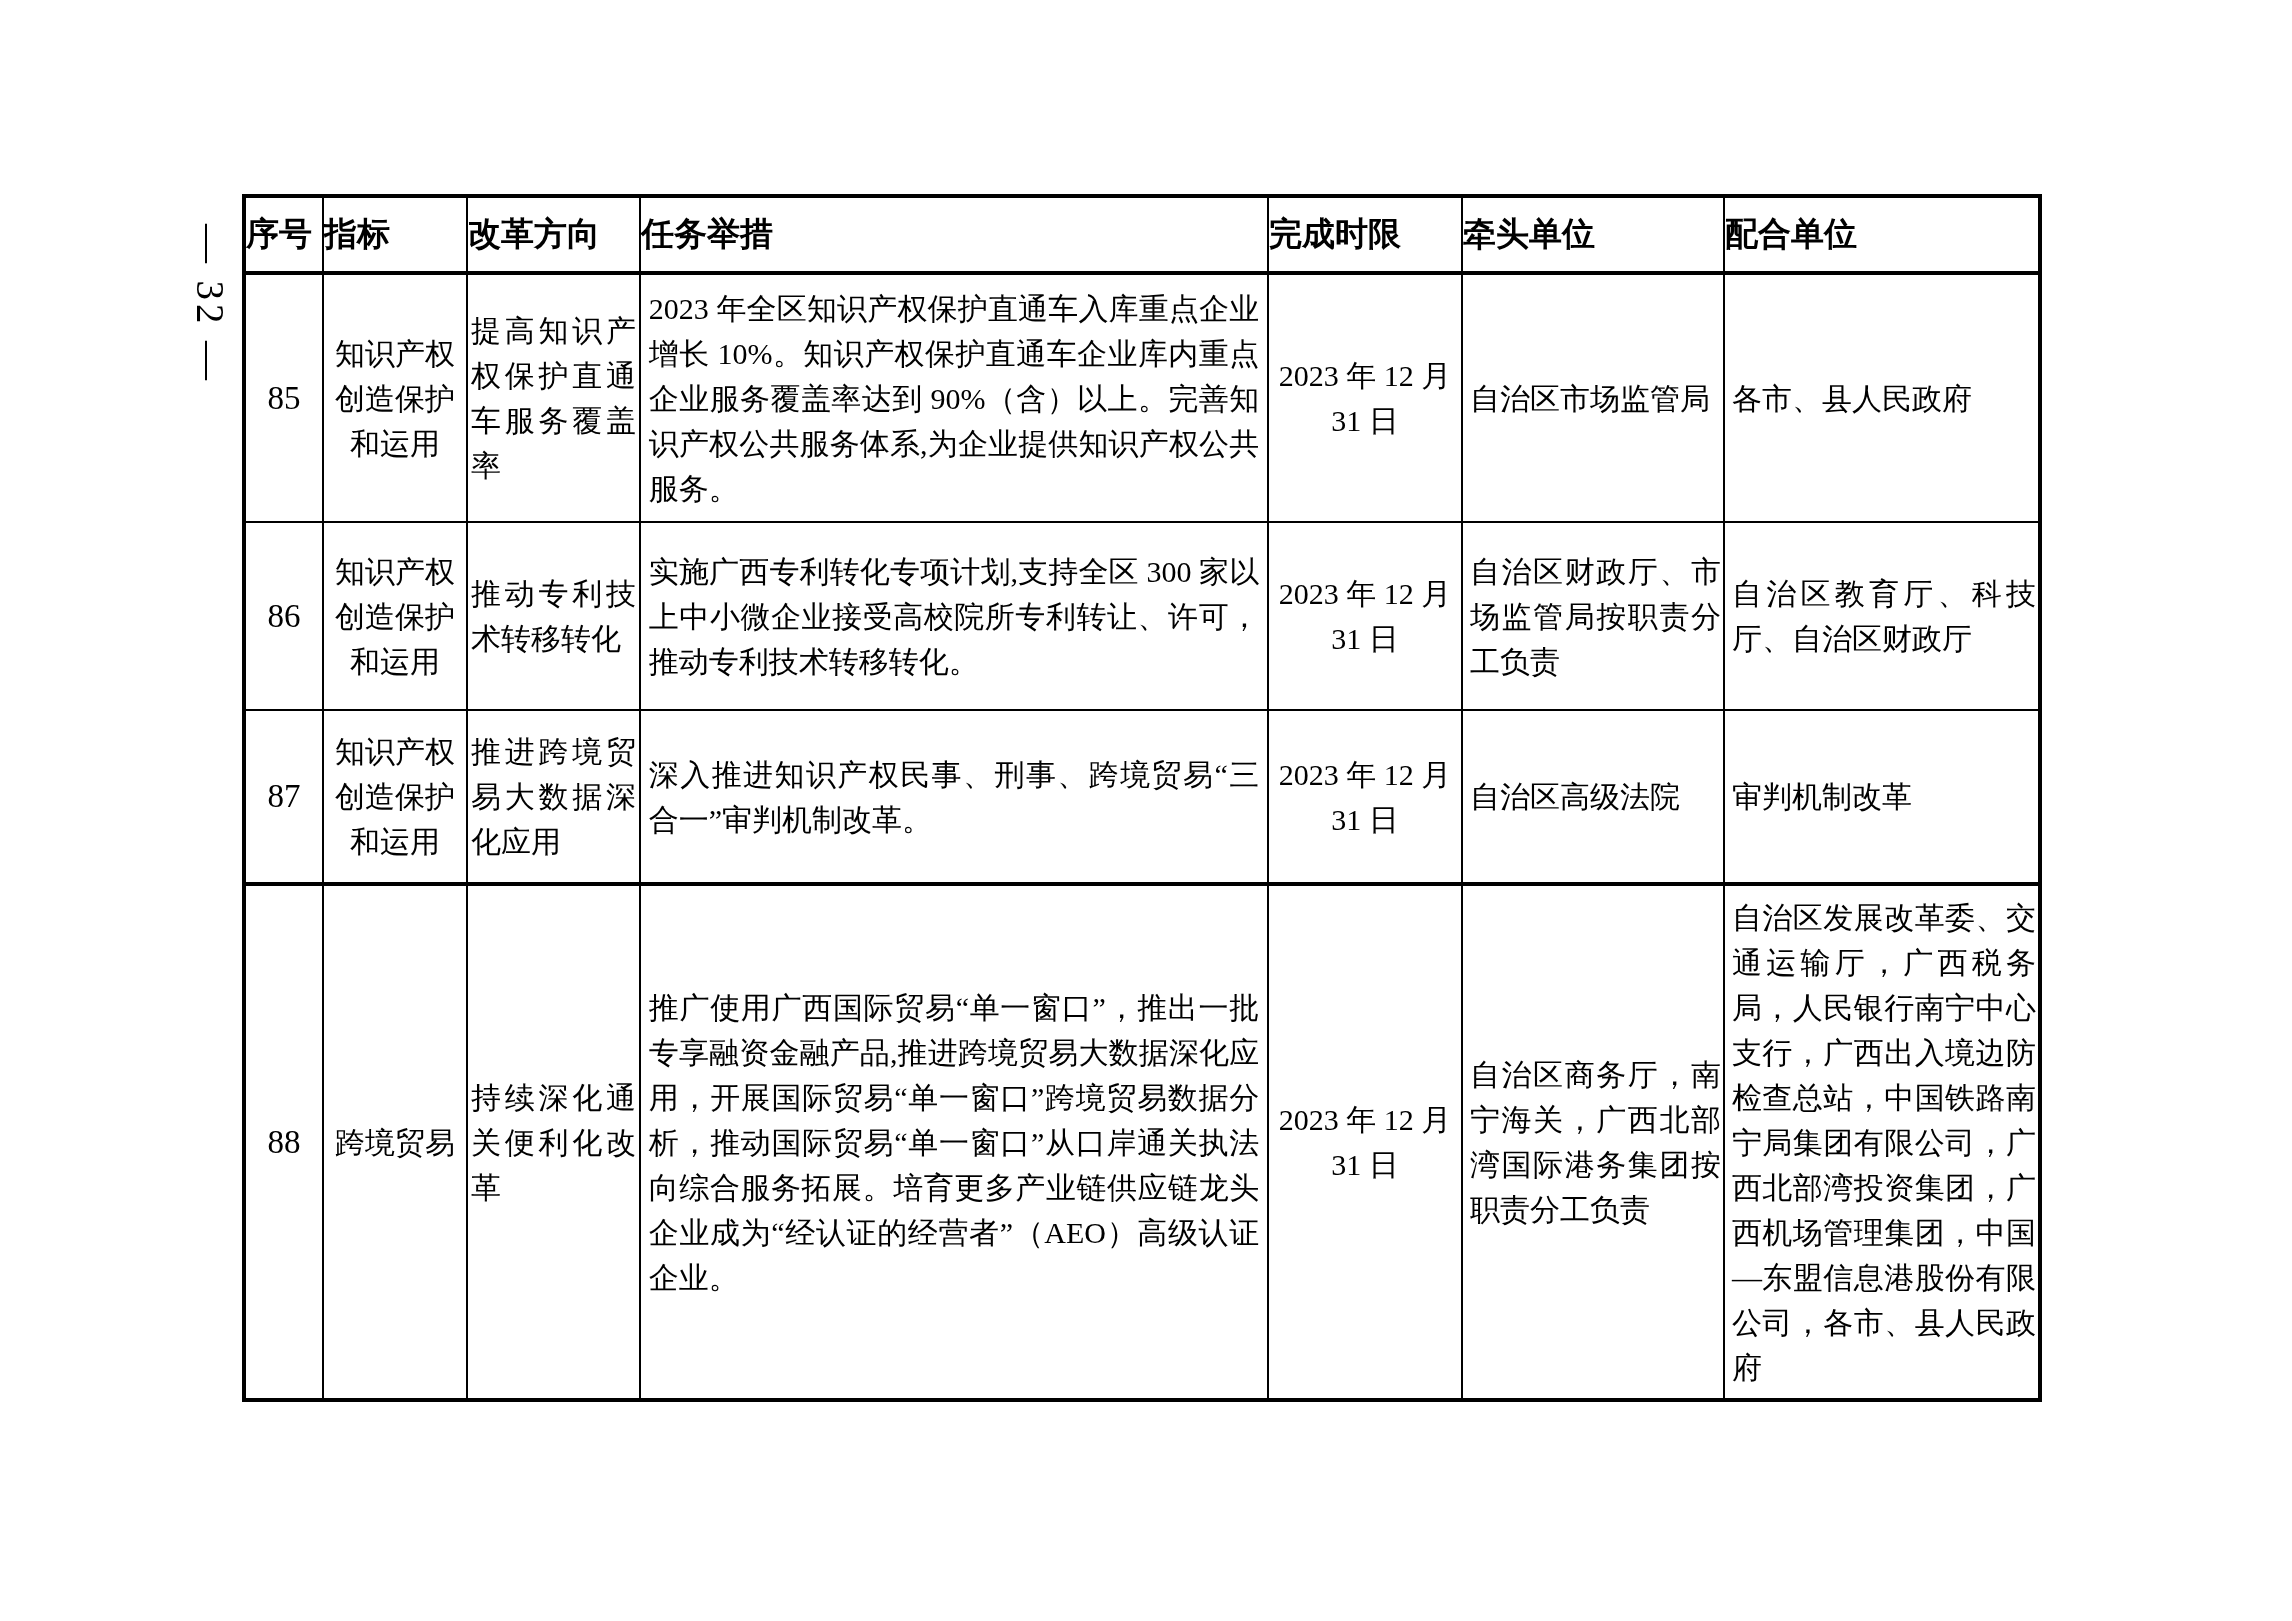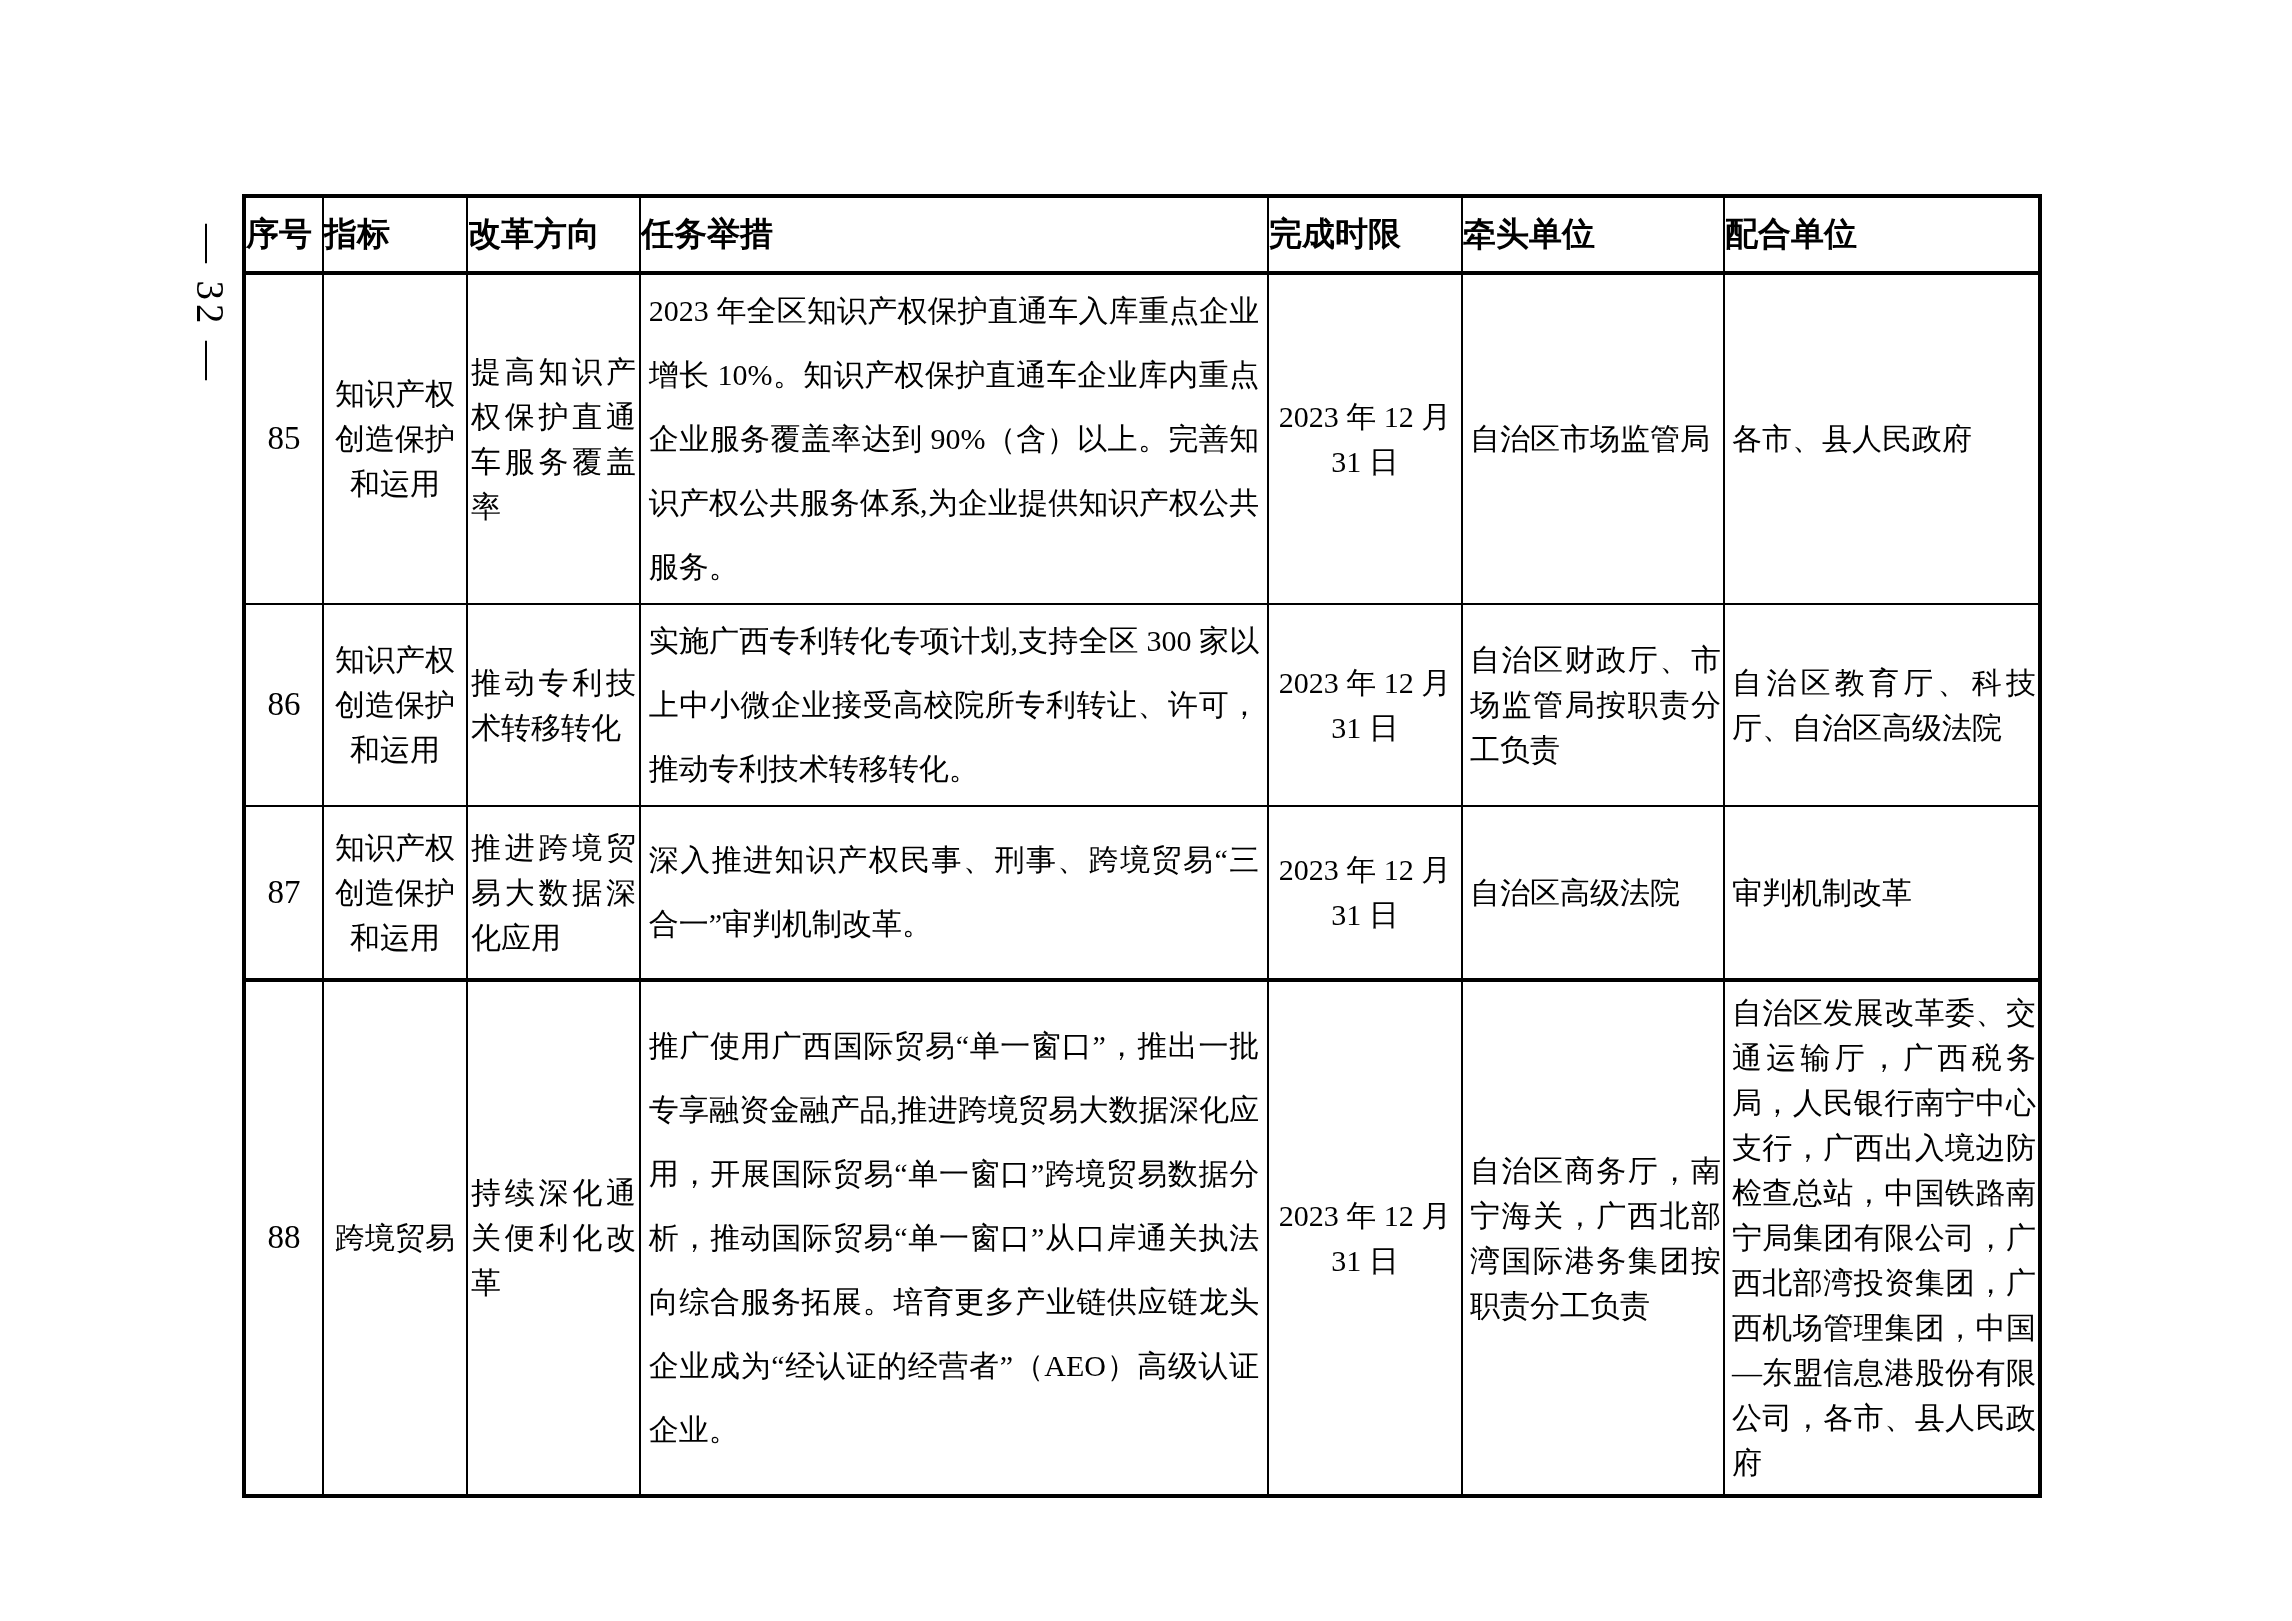--- a/index.html
+++ b/index.html
@@ -73,21 +73,21 @@
     text-align: justify;
     text-align-last: left;
     font-size: 30px;
     line-height: 45px;
     padding: 0 2.9px;
   }
   .c-task {
     text-align: justify;
     text-align-last: left;
     font-size: 30px;
-    line-height: 64px;
+    line-height: 45px;
     padding: 3.9px 7.8px;
   }
   .c-dl {
     text-align: center;
     font-size: 30px;
     line-height: 45px;
     padding: 0;
   }
   .c-dl span { display: block; text-align: center; }
   .c-lead, .c-sup {
@@ -141,21 +141,21 @@
     <tr class="row-86">
       <td class="c-no">86</td>
       <td class="c-ind">知识产权创造保护和运用</td>
       <td class="c-dir">推动专利技术转移转化</td>
       <td class="c-task">实施广西专利转化专项计划,支持全区 300 家以上中小微企业接受高校院所专利转让、许可，推动专利技术转移转化。</td>
       <td class="c-dl">
         <span>2023 年 12 月</span>
         <span>31 日</span>
       </td>
       <td class="c-lead">自治区财政厅、市场监管局按职责分工负责</td>
-      <td class="c-sup">自治区教育厅、科技厅、自治区高级法院</td>
+      <td class="c-sup">自治区教育厅、科技厅、自治区财政厅</td>
     </tr>
     <tr class="row-87">
       <td class="c-no">87</td>
       <td class="c-ind">知识产权创造保护和运用</td>
       <td class="c-dir">推进跨境贸易大数据深化应用</td>
       <td class="c-task">深入推进知识产权民事、刑事、跨境贸易“三合一”审判机制改革。</td>
       <td class="c-dl">
         <span>2023 年 12 月</span>
         <span>31 日</span>
       </td>

